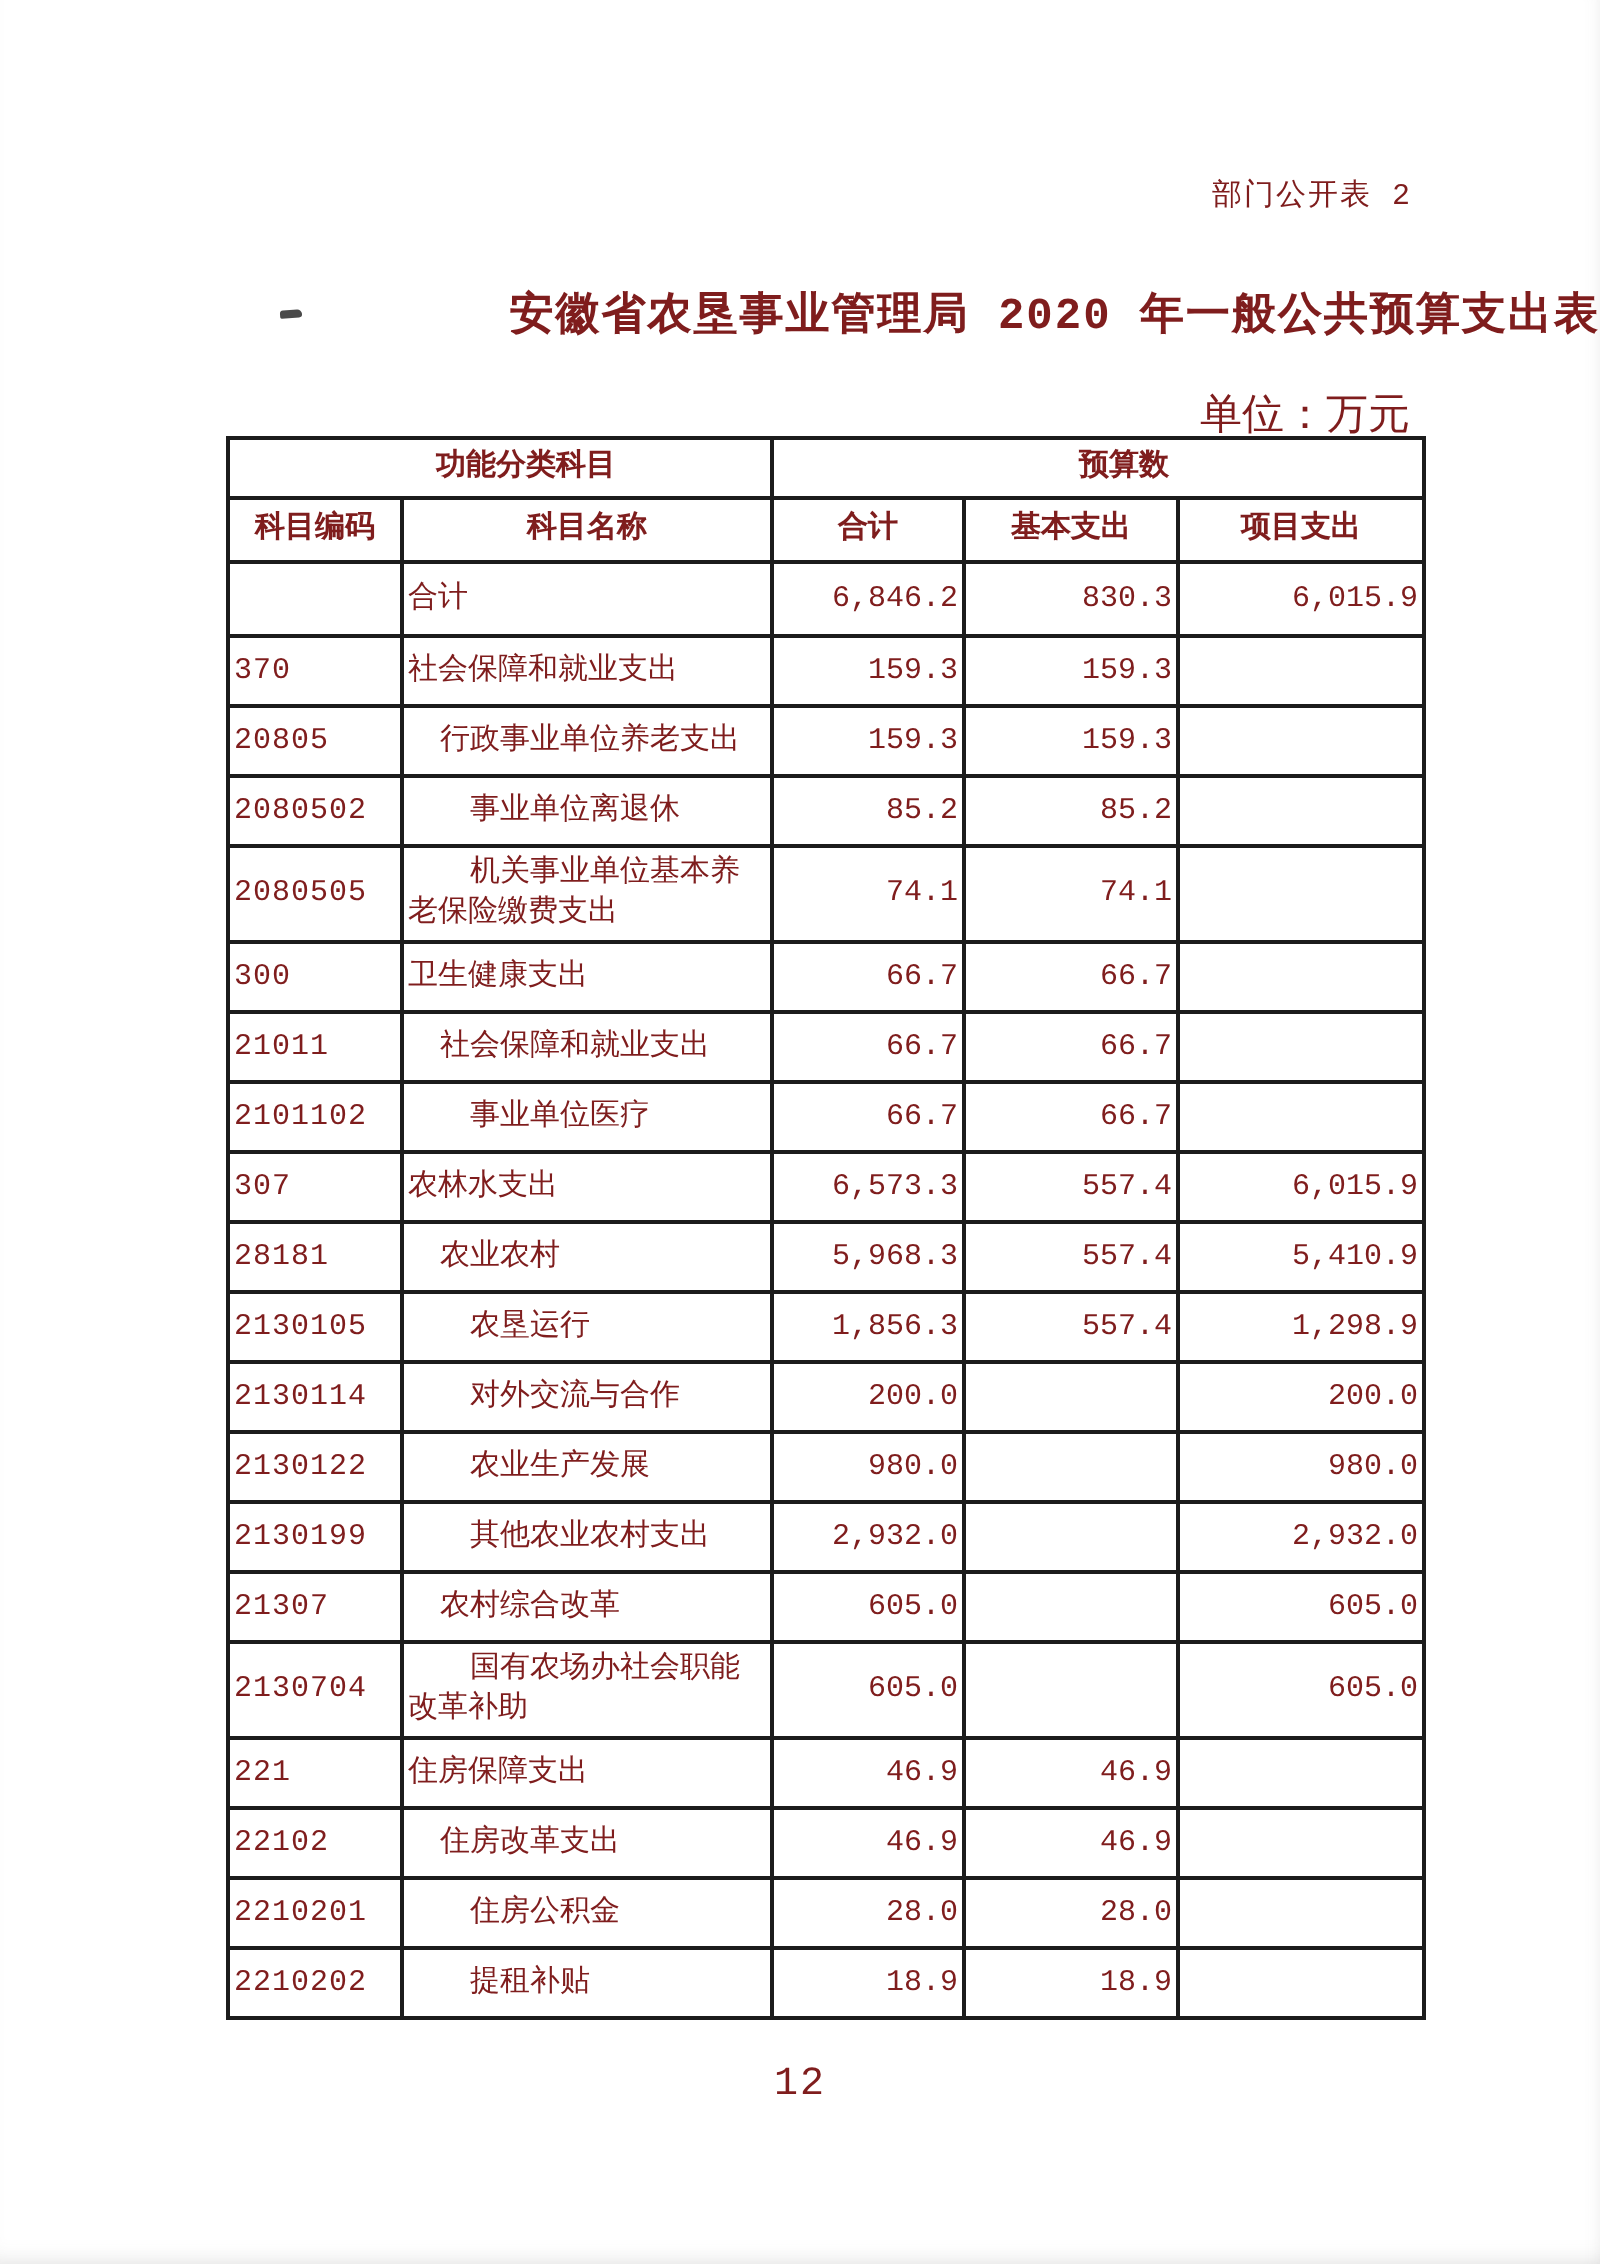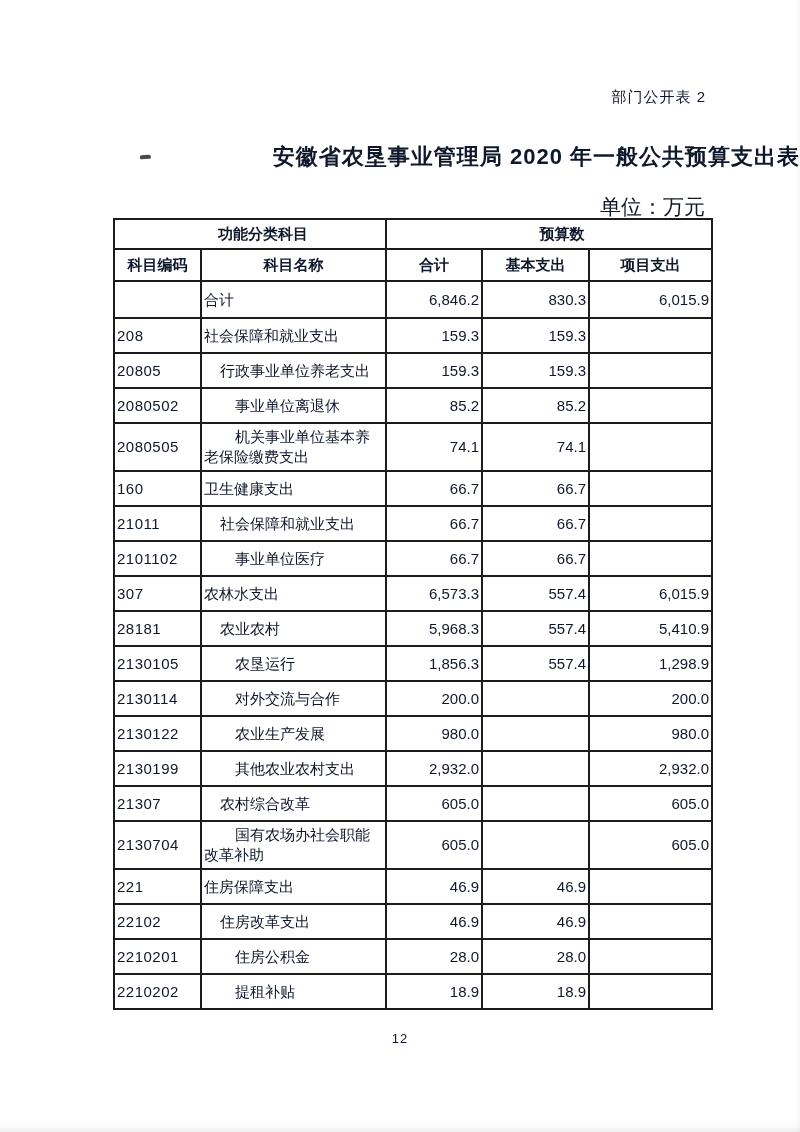--- a/index.html
+++ b/index.html
@@ -5,22 +5,22 @@
   html, body {
     margin: 0;
     padding: 0;
     background: #ffffff;
   }
   .page {
     position: relative;
     width: 800px;
     height: 1132px;
     background: #ffffff;
-    color: #0f172a;
-    font-family: Liberation Sans, sans-serif;
+    color: #7f1d1d;
+    font-family: Liberation Mono, monospace;
     overflow: hidden;
     box-shadow:
       inset 0 -10px 12px -11px rgba(100,100,100,0.25),
       inset -8px 0 10px -10px rgba(100,100,100,0.15);
   }
   .corner-label {
     position: absolute;
     top: 88px;
     right: 94px;
     font-size: 15px;
@@ -88,21 +88,21 @@
     text-align: right;
     padding-right: 10px;
   }
   tr.first-data td { height: 29px; }
   .page-number {
     position: absolute;
     top: 1031px;
     left: 0;
     width: 100%;
     text-align: center;
-    font-size: 13px;
+    font-size: 20px;
     letter-spacing: 1px;
   }
   .scan-artifact {
     position: absolute;
     top: 155px;
     left: 140px;
     width: 11px;
     height: 4px;
     background: #2a2a2a;
     border-radius: 2px 3px 2px 1px;
@@ -146,21 +146,21 @@
     </thead>
     <tbody id="budget-body">
         <tr class="first-data">
           <td class="code"></td>
           <td class="name ind0">合计</td>
           <td class="num">6,846.2</td>
           <td class="num">830.3</td>
           <td class="num">6,015.9</td>
         </tr>
         <tr>
-          <td class="code">208</td>
+          <td class="code">370</td>
           <td class="name ind0">社会保障和就业支出</td>
           <td class="num">159.3</td>
           <td class="num">159.3</td>
           <td class="num"></td>
         </tr>
         <tr>
           <td class="code">20805</td>
           <td class="name ind1">行政事业单位养老支出</td>
           <td class="num">159.3</td>
           <td class="num">159.3</td>
@@ -174,21 +174,21 @@
           <td class="num"></td>
         </tr>
         <tr>
           <td class="code">2080505</td>
           <td class="name ind2">机关事业单位基本养老保险缴费支出</td>
           <td class="num">74.1</td>
           <td class="num">74.1</td>
           <td class="num"></td>
         </tr>
         <tr>
-          <td class="code">160</td>
+          <td class="code">300</td>
           <td class="name ind0">卫生健康支出</td>
           <td class="num">66.7</td>
           <td class="num">66.7</td>
           <td class="num"></td>
         </tr>
         <tr>
           <td class="code">21011</td>
           <td class="name ind1">社会保障和就业支出</td>
           <td class="num">66.7</td>
           <td class="num">66.7</td>

